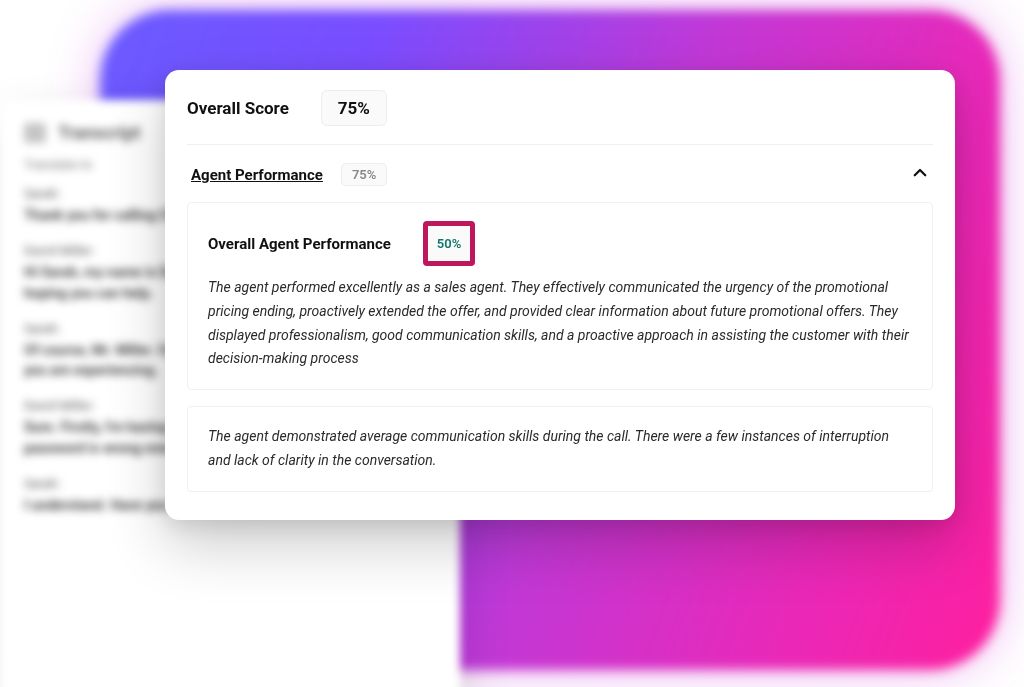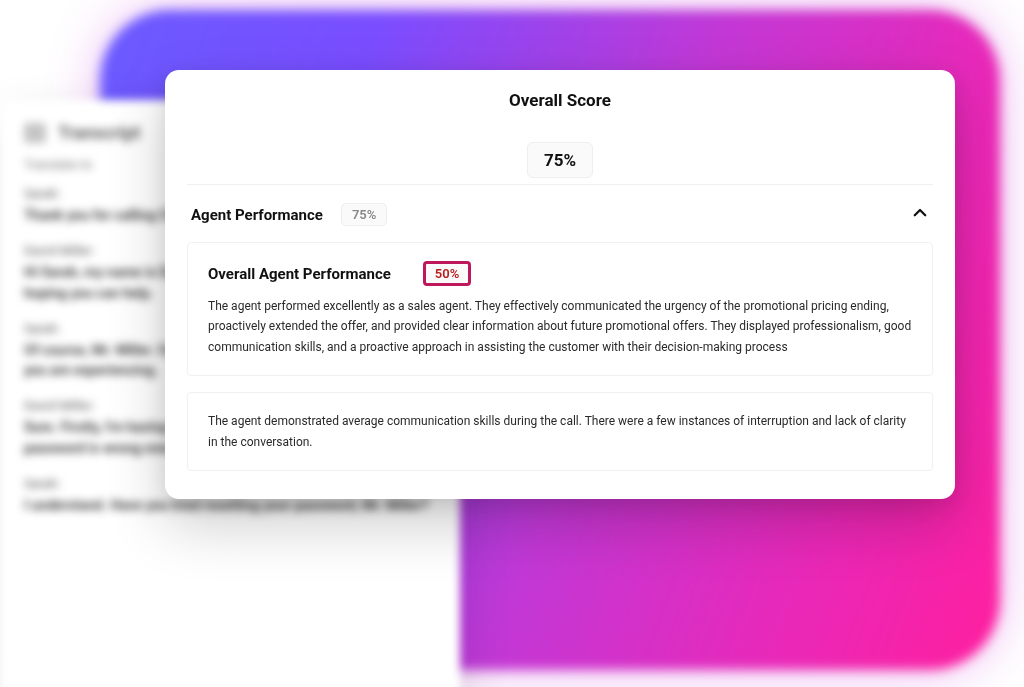--- a/index.html
+++ b/index.html
@@ -82,23 +82,22 @@
     border-radius: 14px;
     box-shadow: 0 25px 60px rgba(0,0,0,0.20), 0 6px 20px rgba(0,0,0,0.10);
     z-index: 5;
     padding: 20px 22px 24px 22px;
   }
 
   .overall-row {
     display: flex;
     align-items: center;
     gap: 32px;
-    padding-bottom: 6px;
+    padding-bottom: 18px;
     border-bottom: 1px solid #f0f0f0;
-    flex-direction: column;
   }
   .overall-label {
     font-size: 17px;
     font-weight: 700;
     color: #111;
   }
   .overall-score {
     font-size: 17px;
     font-weight: 700;
     color: #111;
@@ -117,20 +116,21 @@
   }
   .section-header-left {
     display: flex;
     align-items: center;
     gap: 18px;
   }
   .section-title {
     font-size: 15px;
     font-weight: 700;
     color: #111;
+    text-decoration: underline;
   }
   .section-score {
     font-size: 13px;
     font-weight: 600;
     color: #888;
     background: #fafafa;
     padding: 3px 10px;
     border-radius: 5px;
     border: 1px solid #eee;
   }
@@ -153,31 +153,32 @@
     gap: 32px;
     margin-bottom: 10px;
   }
   .sub-title {
     font-size: 15px;
     font-weight: 700;
     color: #111;
   }
   .sub-score {
     font-size: 13px;
-    color: #b91c1c;
+    color: #0f766e;
     font-weight: 600;
     background: #fafafa;
-    padding: 2px 9px;
+    padding: 10px 9px;
     border-radius: 4px;
-    border: 3px solid #be185d;
+    border: 5px solid #be185d;
   }
   .sub-body {
-    font-size: 12px;
+    font-size: 14px;
     color: #2a2a2a;
     line-height: 1.7;
+    font-style: italic;
   }
   .sub-body p + p { margin-top: 2px; }
 </style>
 </head>
 <body>
 
 <div class="gradient-bg"></div>
 
 <div class="transcript-panel">
   <div class="transcript-header">

